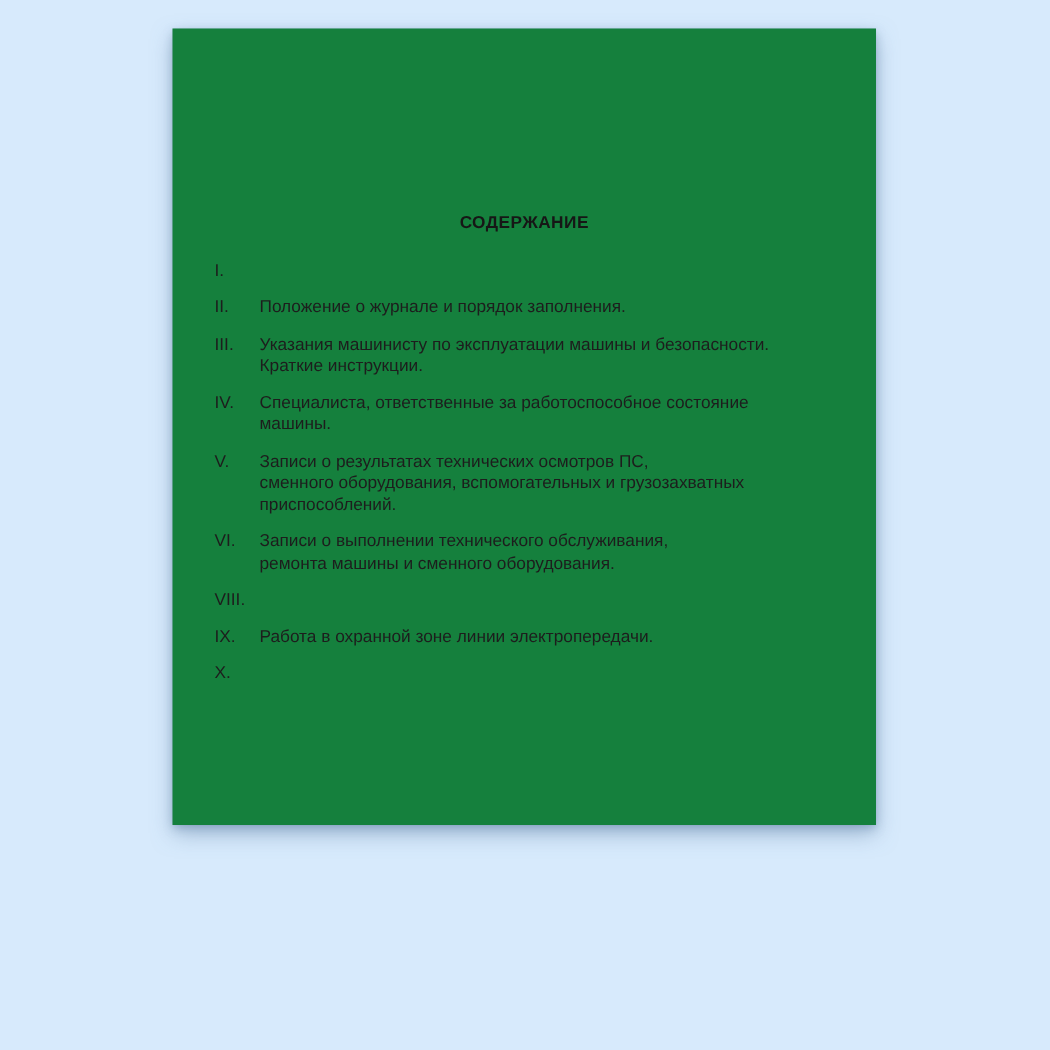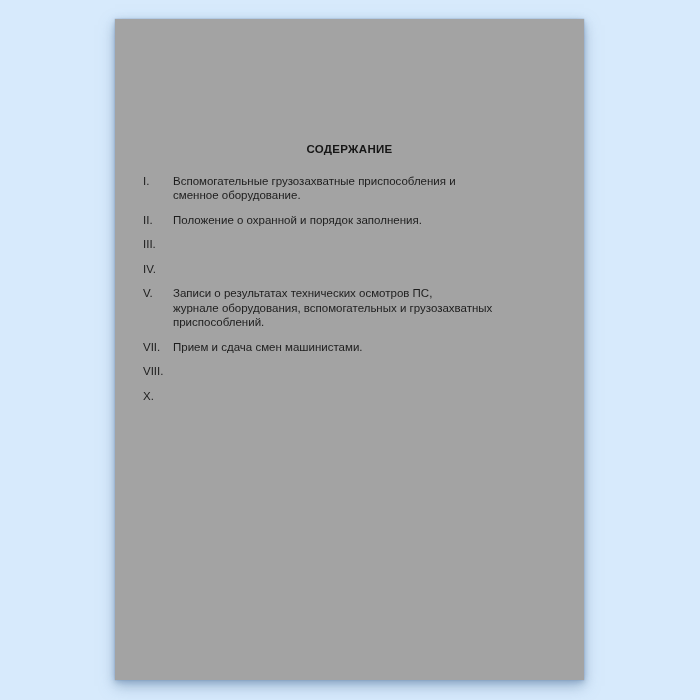--- a/index.html
+++ b/index.html
@@ -12,22 +12,22 @@
     background: #d7eafc;
     position: relative;
     overflow: hidden;
     font-family: "Liberation Sans", sans-serif;
   }
   .page {
     position: absolute;
     left: 115px;
     top: 19px;
     width: 469px;
-    height: 661px;
-    background: #a3a3a3;
+    height: 531px;
+    background: #15803d;
     box-shadow:
       0 0 1px rgba(110, 140, 175, 0.9),
       0 2px 6px rgba(110, 140, 175, 0.55),
       0 6px 14px rgba(110, 140, 175, 0.55);
     box-sizing: border-box;
   }
   .doc-title {
     margin: 123px 0 17px 0;
     text-align: center;
     font-size: 11.5px;
@@ -60,43 +60,49 @@
   }
 </style>
 </head>
 <body>
 
 <div class="page">
   <h1 class="doc-title">СОДЕРЖАНИЕ</h1>
   <ol class="toc">
     <li class="toc-item">
       <span class="toc-numeral">I.</span>
-      <span class="toc-text">Вспомогательные грузозахватные приспособления и
-сменное оборудование.</span>
     </li>
     <li class="toc-item">
       <span class="toc-numeral">II.</span>
-      <span class="toc-text">Положение о охранной и порядок заполнения.</span>
+      <span class="toc-text">Положение о журнале и порядок заполнения.</span>
     </li>
     <li class="toc-item">
       <span class="toc-numeral">III.</span>
+      <span class="toc-text">Указания машинисту по эксплуатации машины и безопасности.
+Краткие инструкции.</span>
     </li>
     <li class="toc-item">
       <span class="toc-numeral">IV.</span>
+      <span class="toc-text">Специалиста, ответственные за работоспособное состояние машины.</span>
     </li>
     <li class="toc-item">
       <span class="toc-numeral">V.</span>
       <span class="toc-text">Записи о результатах технических осмотров ПС,
-журнале оборудования, вспомогательных и грузозахватных
+сменного оборудования, вспомогательных и грузозахватных
 приспособлений.</span>
     </li>
     <li class="toc-item">
-      <span class="toc-numeral">VII.</span>
-      <span class="toc-text">Прием и сдача смен машинистами.</span>
+      <span class="toc-numeral">VI.</span>
+      <span class="toc-text">Записи о выполнении технического обслуживания,
+ремонта машины и сменного оборудования.</span>
     </li>
     <li class="toc-item">
       <span class="toc-numeral">VIII.</span>
+    </li>
+    <li class="toc-item">
+      <span class="toc-numeral">IX.</span>
+      <span class="toc-text">Работа в охранной зоне линии электропередачи.</span>
     </li>
     <li class="toc-item">
       <span class="toc-numeral">X.</span>
     </li>
   </ol>
 </div>
 
 </body></html>

